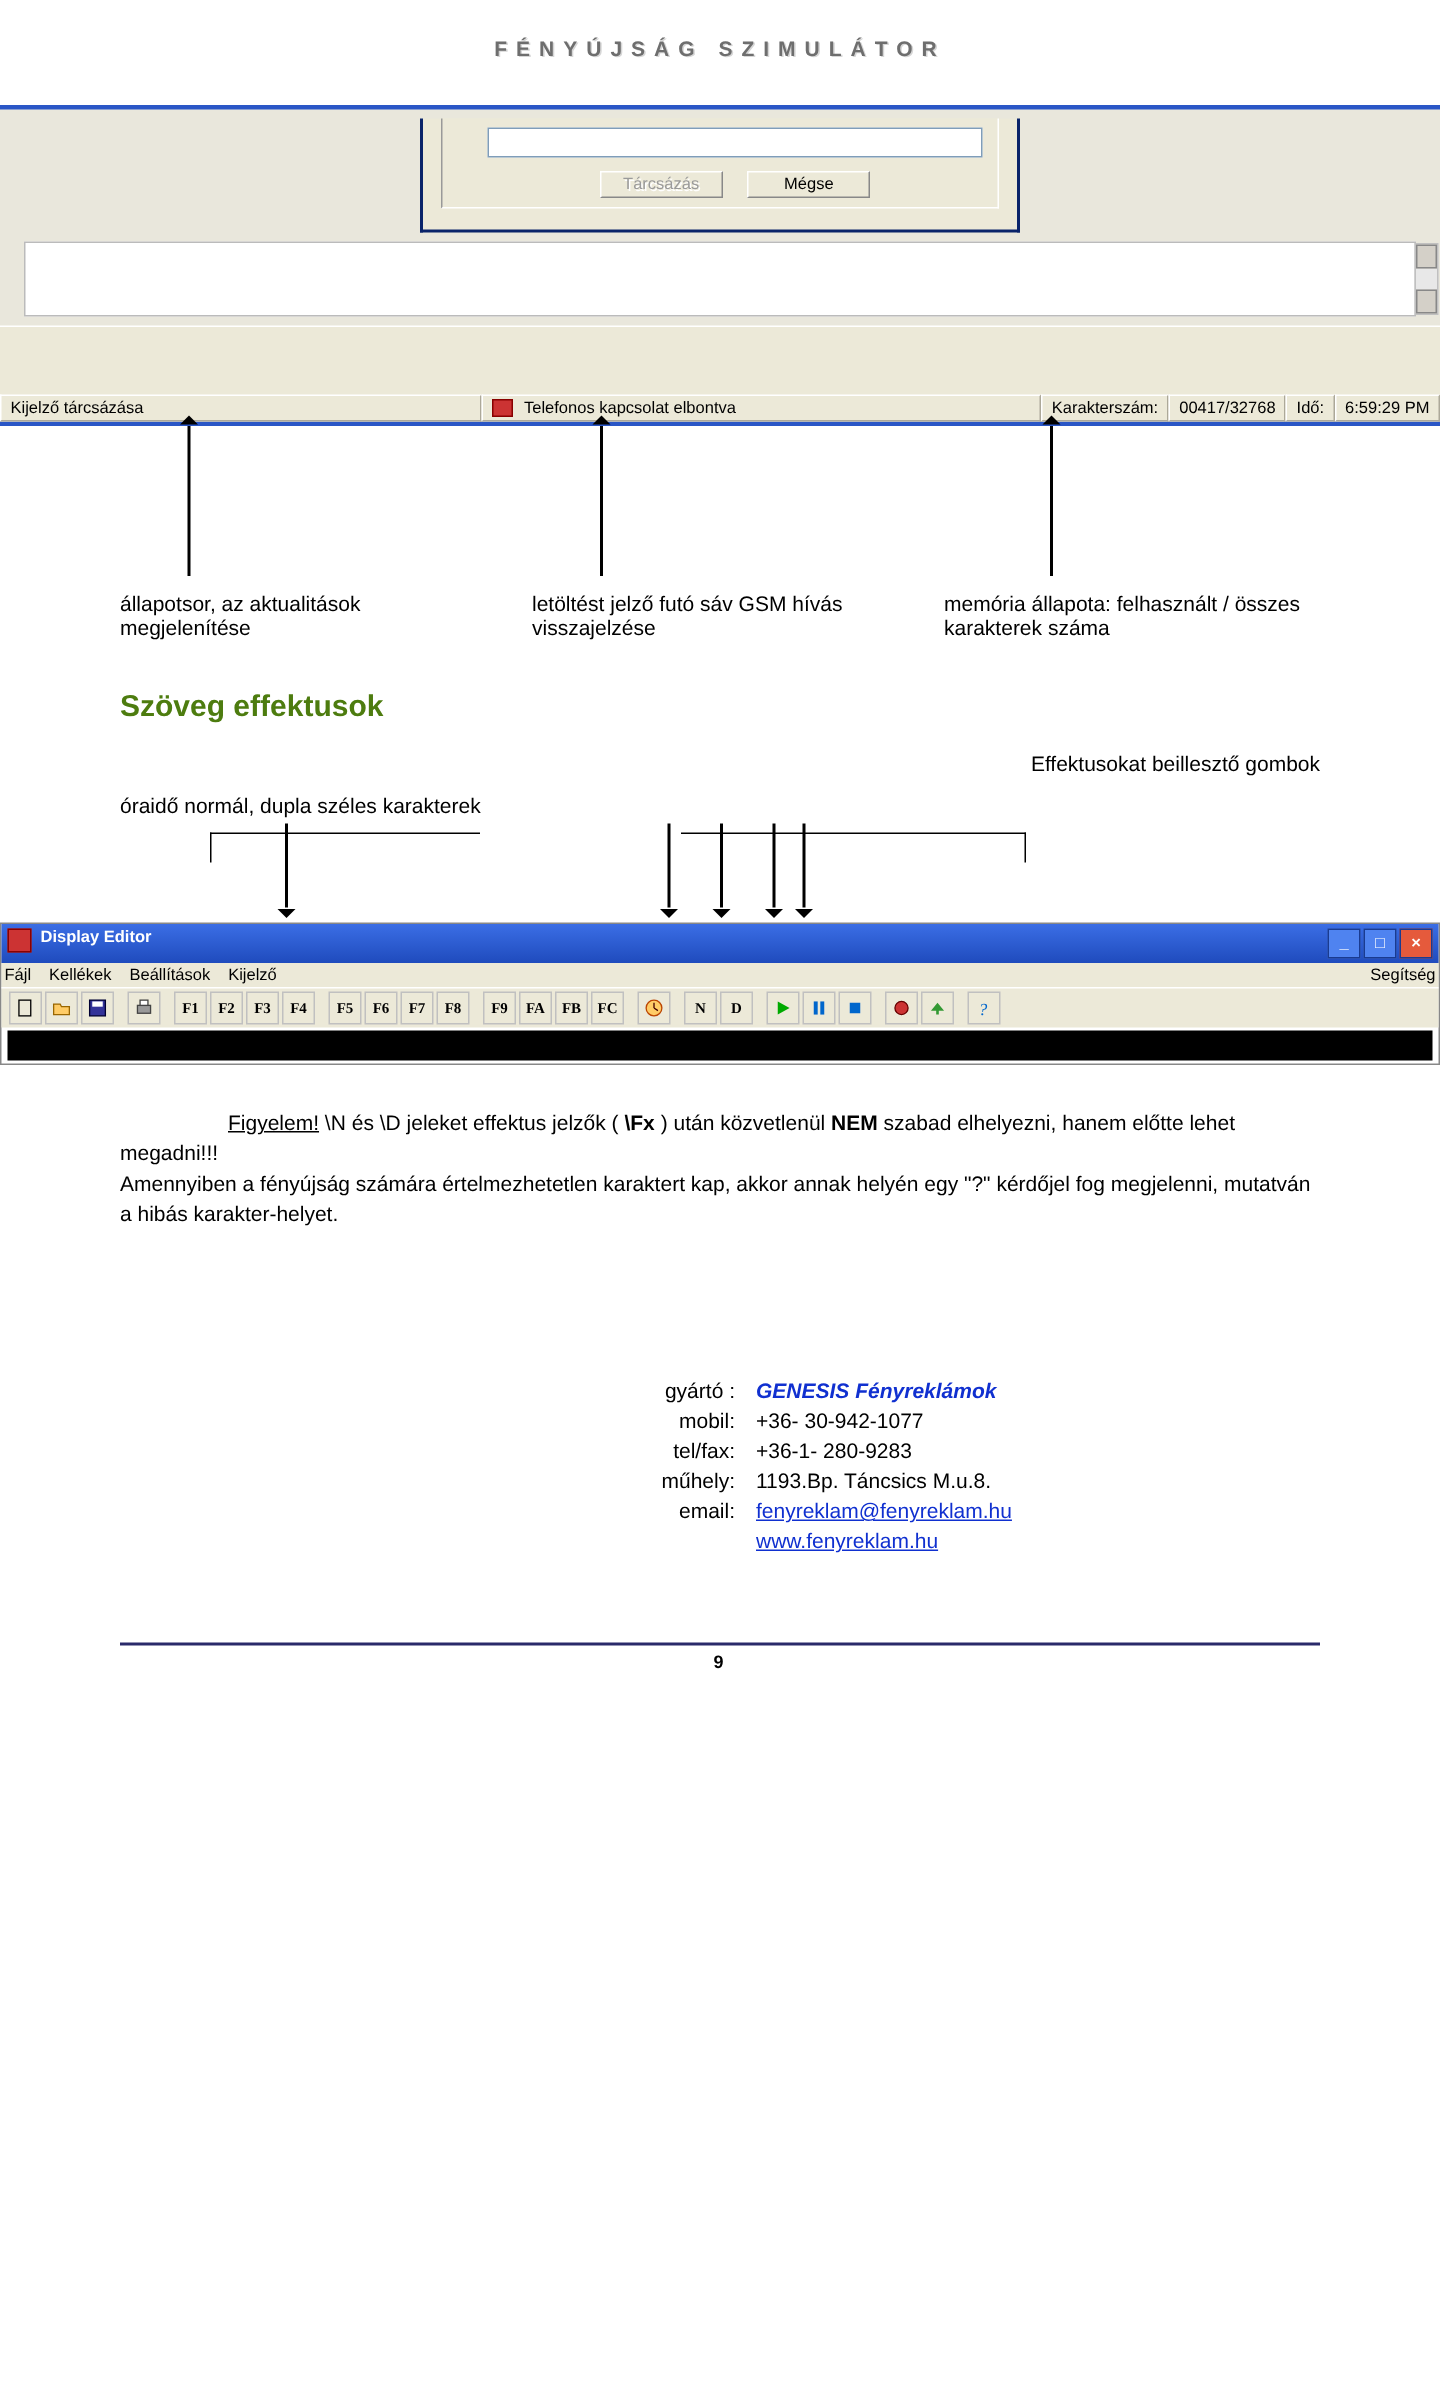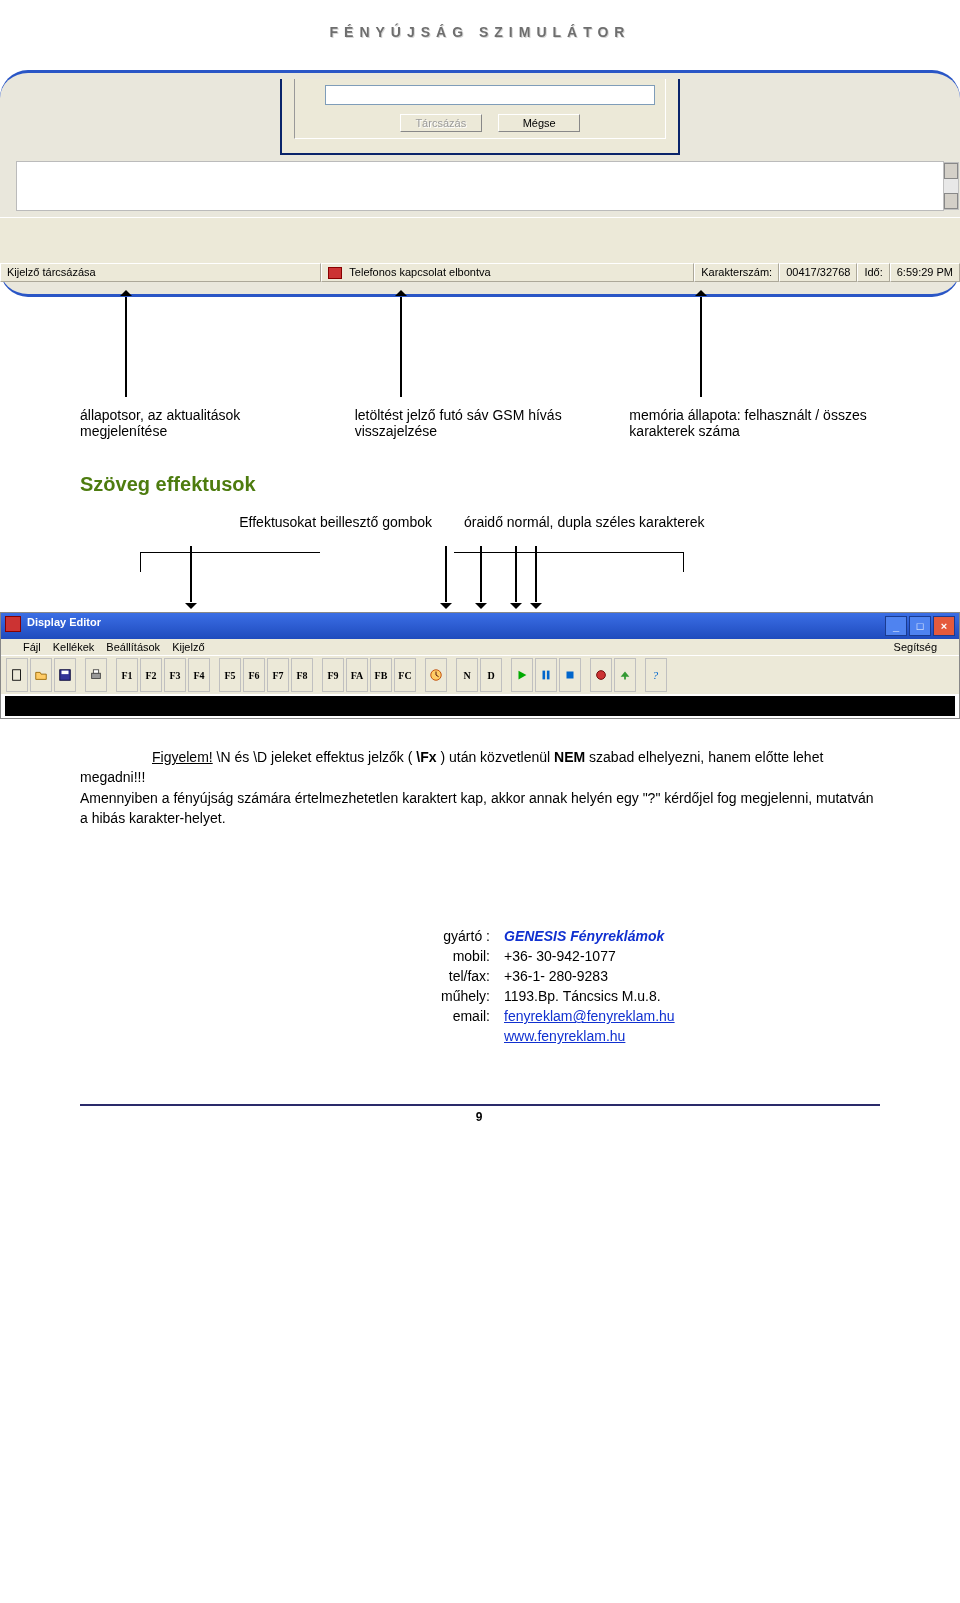--- a/index.html
+++ b/index.html
@@ -24,22 +24,21 @@
     text-shadow: 1px 1px 0 #d6d6d6;
   }
 
   
   .shot1-wrap {
     border-top: 3px solid #2a56c6;
     border-bottom: 3px solid #2a56c6;
     position: relative;
     background: #e9e7dc;
     margin: 0 -80px 0 -80px;
-    padding: 6px 0 12px 0;
-    border-radius: 28px;
+    padding: 6px 0 0 0;
   }
   .dialog {
     width: 400px;
     margin: 0 auto;
     background: #ece9d8;
     border-left: 2px solid #0a246a;
     border-right: 2px solid #0a246a;
     border-bottom: 2px solid #0a246a;
     padding: 0 12px 14px 12px;
   }
@@ -124,23 +123,24 @@
   }
   .cols3 > div{flex:1}
 
   .section-h {
     font: bold 20px Tahoma, sans-serif;
     color:#4d7c0f;
     margin: 34px 0 18px 0;
   }
 
   .bracket-line {
-    display:flex; gap:32px; font-size:14px;
+    display:flex; gap:12px; font-size:14px;
     font-family: "Trebuchet MS", Tahoma, sans-serif;
-    margin-bottom:16px;
+    margin-bottom:4px;
+    flex-direction:column;
   }
 
   
   .shot2 {
     margin: 10px -80px 28px -80px;
     border:1px solid #888;
     font: 11px Tahoma, sans-serif;
   }
   .titlebar {
     background: linear-gradient(#3b6ee5,#1f4bbd);
@@ -149,29 +149,29 @@
   }
   .titlebar .appicon{width:16px;height:16px;background:#c33;margin-right:6px;border:1px solid #800;}
   .titlebar .spacer{flex:1}
   .win-capbtn{
     width:22px;height:20px;margin-left:2px;
     background:#4f83f0;border:1px solid #1a3b90;color:#fff;
     display:flex;align-items:center;justify-content:center;font-weight:bold;
   }
   .win-capbtn.close{background:#e55a3c}
 
-  .menubar{background:#ece9d8;display:flex;padding:2px 22px;gap:12px;color:#000;}
+  .menubar{background:#ece9d8;display:flex;padding:2px 2px;gap:12px;color:#000;}
   .menubar .right{margin-left:auto}
 
   .toolbar{
     background:#ece9d8;display:flex;align-items:center;padding:2px 4px;gap:0;
     border-top:1px solid #fff;
   }
   .tbtn{
-    min-width:22px;height:34px;border:1px solid #c0c0c0;background:#ece9d8;
+    min-width:22px;height:22px;border:1px solid #c0c0c0;background:#ece9d8;
     margin:0 1px;display:flex;align-items:center;justify-content:center;
     font:10px Tahoma;color:#000;
   }
   .tbtn svg{width:14px;height:14px}
   .tsep{width:7px}
   .fx{font-weight:bold}
   .black-strip{height:20px;background:#000;margin:2px 4px}
 
   
   .arrows2{position:relative;height:56px;margin:0 -80px}

